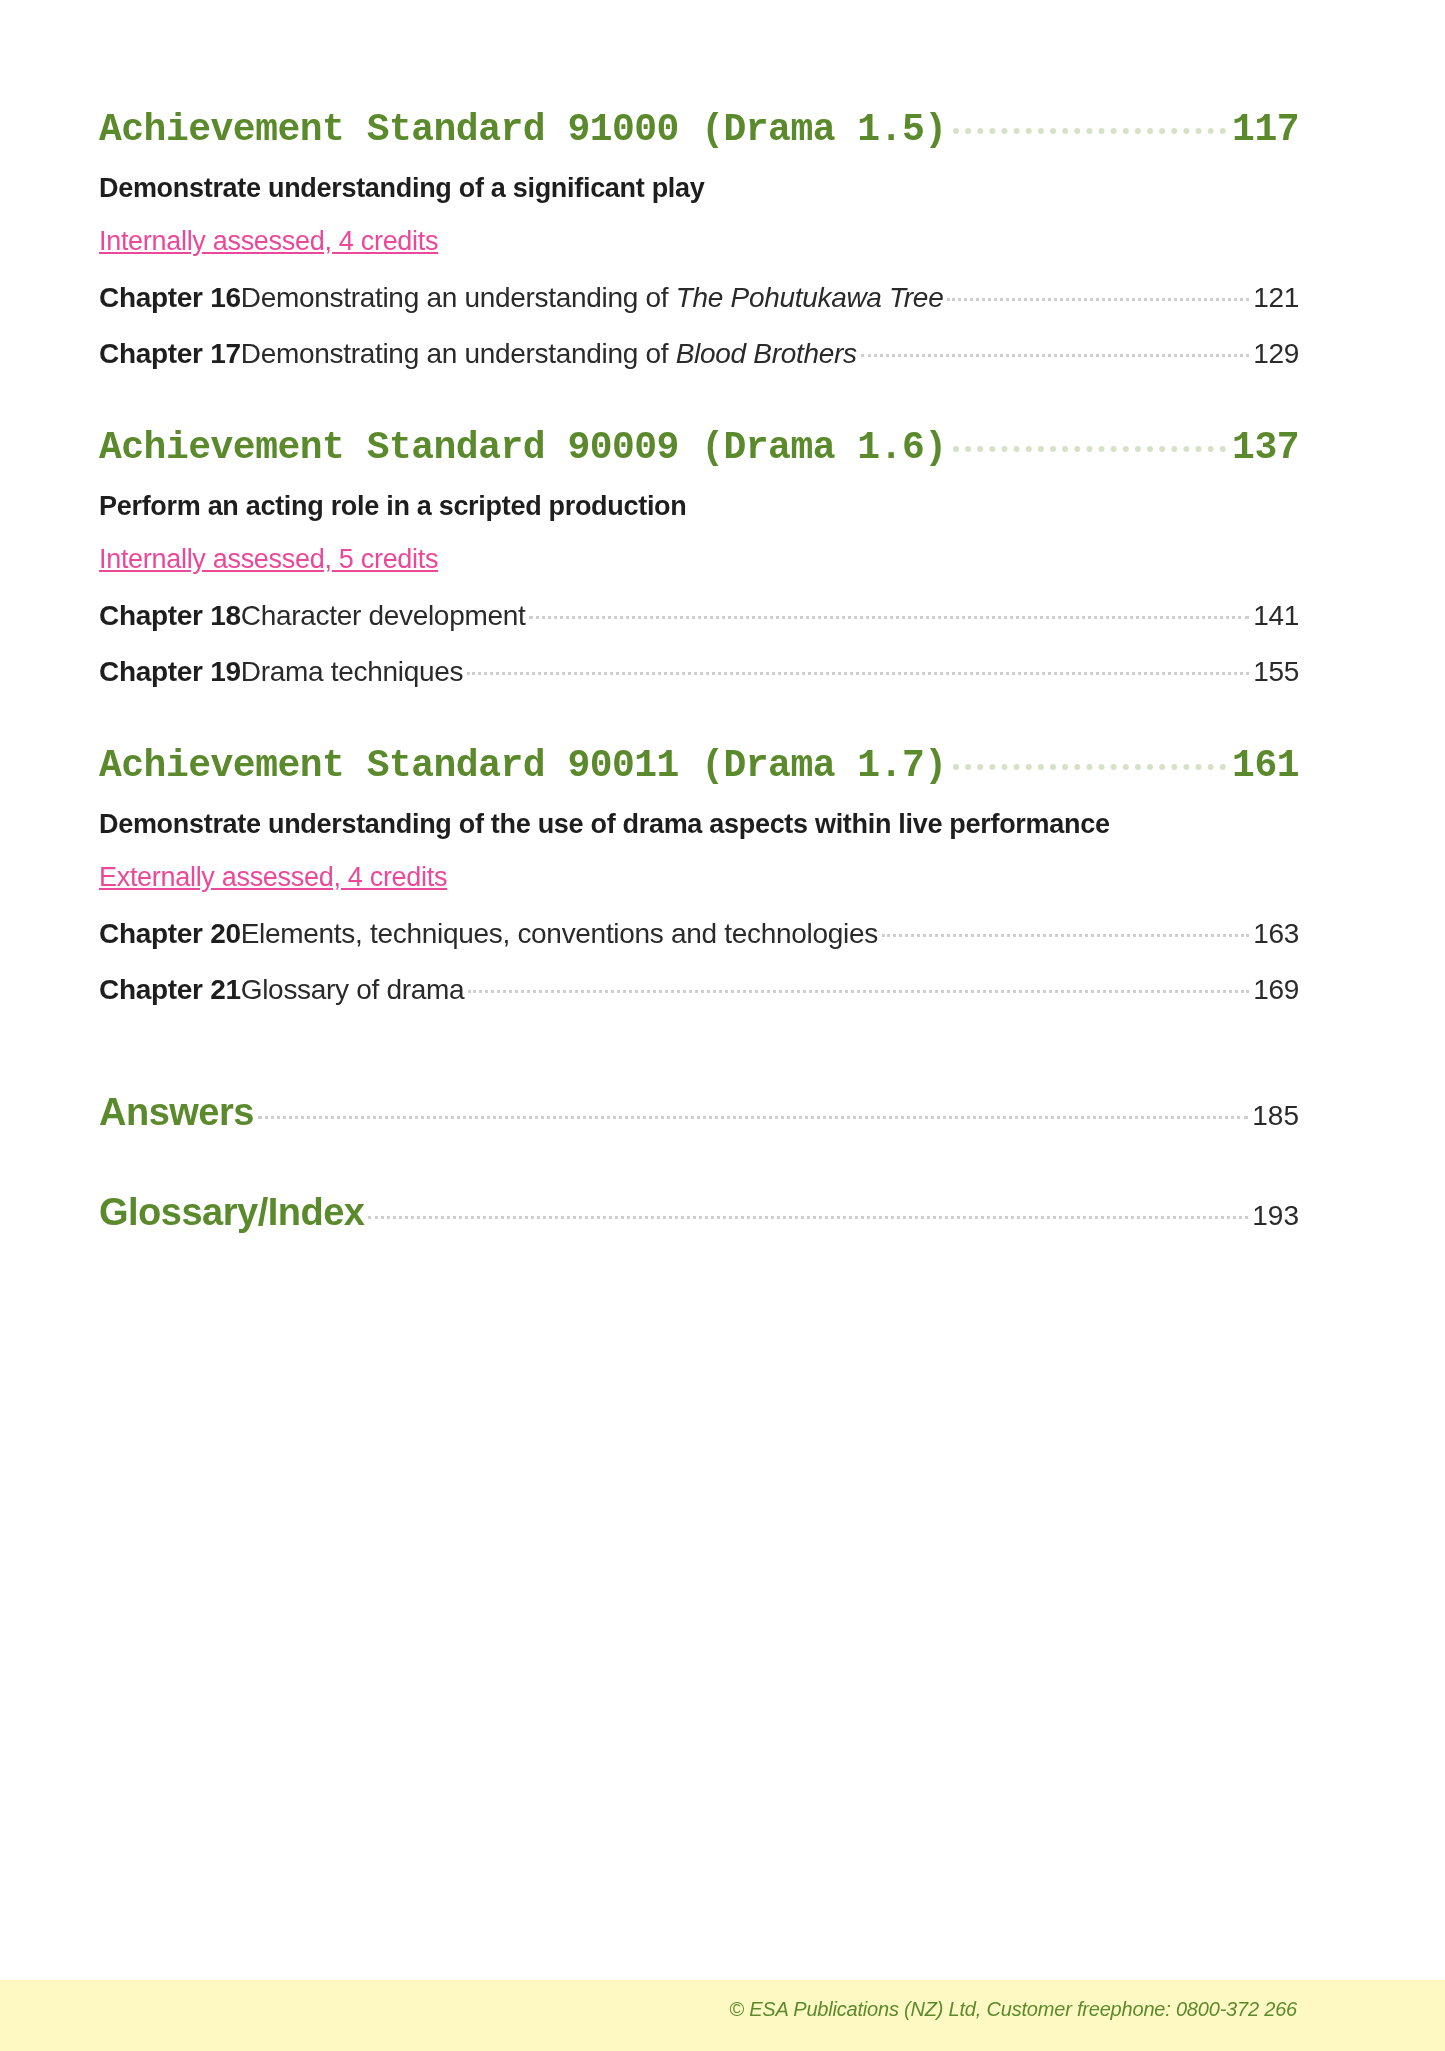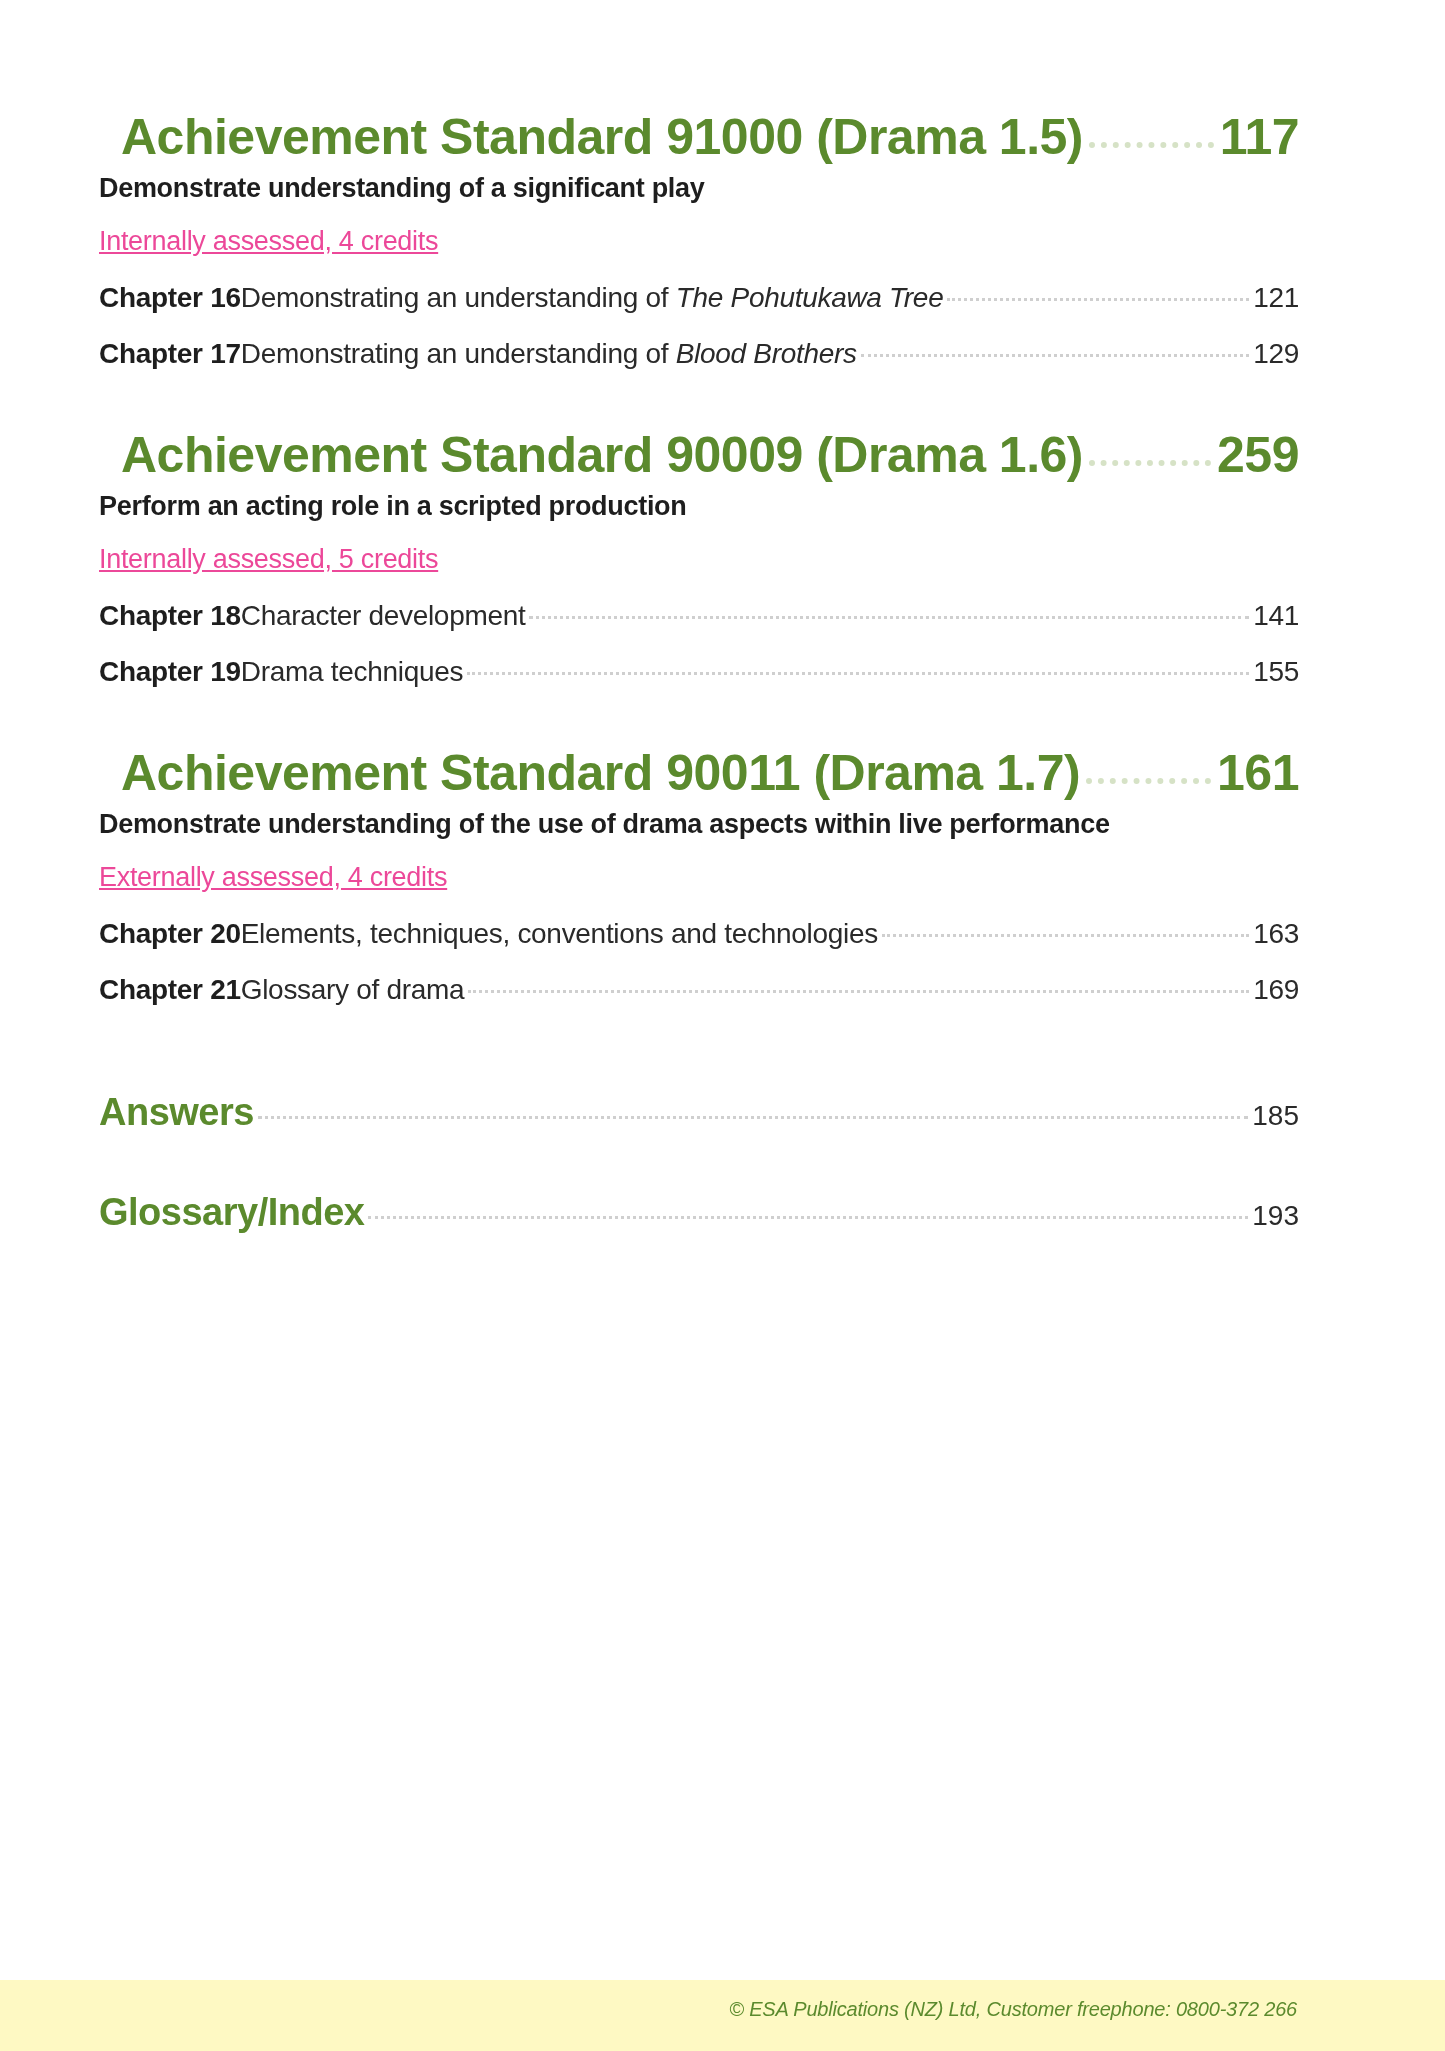--- a/index.html
+++ b/index.html
@@ -23,24 +23,23 @@
     }
     .section {
       margin-bottom: 44px;
     }
     .standard-row {
       display: flex;
       align-items: baseline;
       height: 56px;
       color: #5b8a2d;
       font-weight: bold;
-      font-size: 50px;
+      font-size: 38px;
       letter-spacing: -0.5px;
-      font-family: Liberation Sans, sans-serif;
-      margin-left: 22px;
+      font-family: Liberation Mono, monospace;
     }
     .standard-row .leader {
       flex: 1;
       margin: 0 6px;
       border-bottom: 6px dotted #d6e2c6;
       transform: translateY(-6px);
       height: 0;
     }
     .standard-row .page {
       color: #5b8a2d;
@@ -157,21 +156,21 @@
       <span class="ch-title"><span>Demonstrating an understanding of </span><i>Blood Brothers</i></span>
       <span class="leader"></span>
       <span class="page">129</span>
     </div>
   </div>
 
   <div class="section">
     <div class="standard-row">
       <span>Achievement Standard 90009 (Drama 1.6)</span>
       <span class="leader"></span>
-      <span class="page">259</span>
+      <span class="page">137</span>
     </div>
     <div class="standard-desc">Perform an acting role in a scripted production</div>
     <div class="assessment">Internally assessed, 5 credits</div>
     <div class="chapter-row">
       <span class="ch-label">Chapter 18</span>
       <span class="ch-title"><span>Character development</span></span>
       <span class="leader"></span>
       <span class="page">141</span>
     </div>
     <div class="chapter-row">

